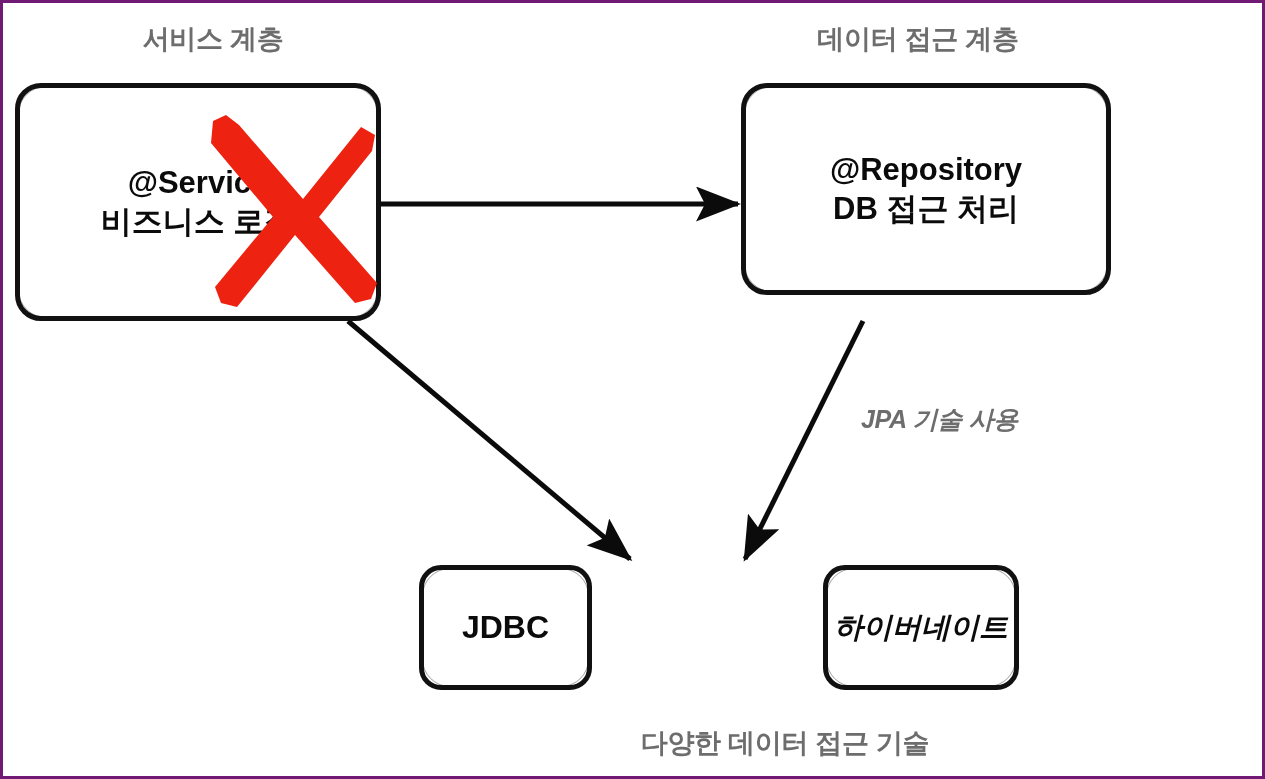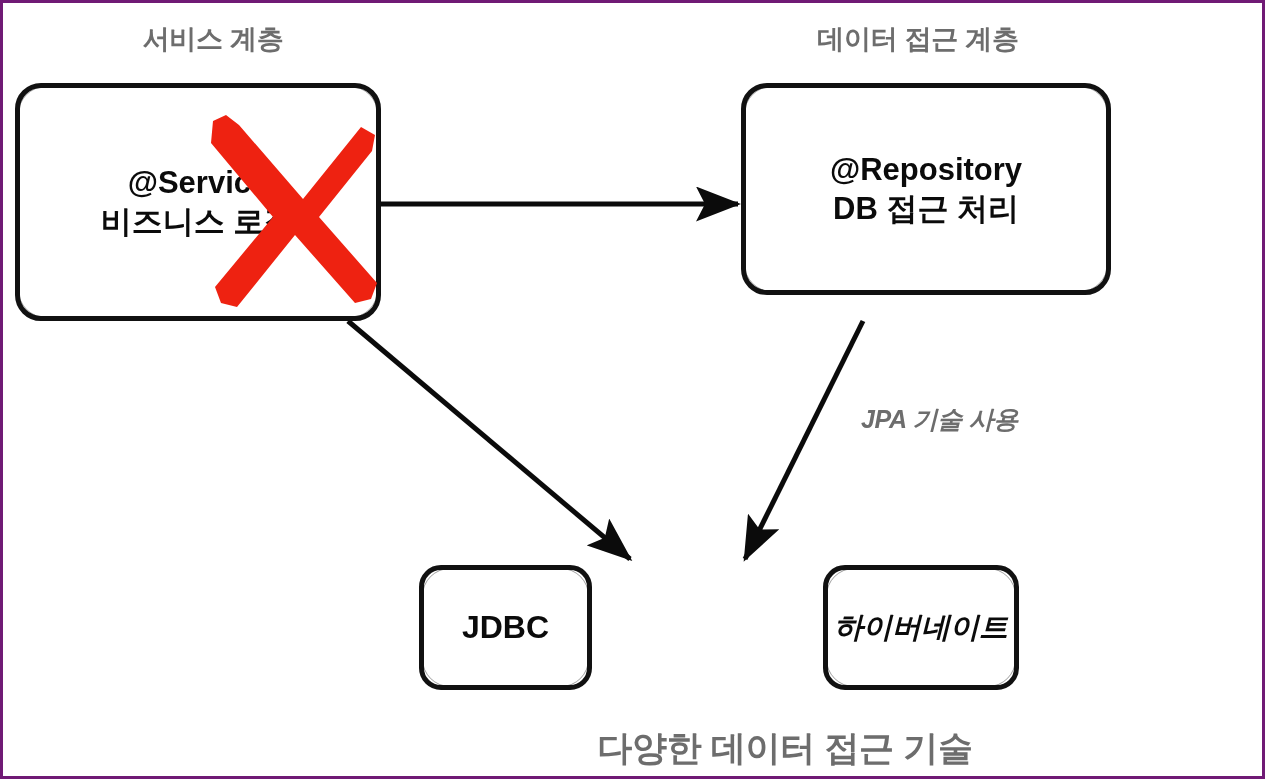--- a/index.html
+++ b/index.html
@@ -36,21 +36,21 @@
     font-weight: bold;
     font-size: 27px;
     letter-spacing: -0.3px;
     white-space: nowrap;
     text-align: center;
   }
   #caption-service   { left: 40px;  top: 18px;  width: 340px; }
   #caption-dao       { left: 745px; top: 18px;  width: 340px; }
   #caption-tx        { left: 30px;  top: 400px; width: 380px; font-size: 25px; text-align: left; padding-left: 38px; box-sizing: border-box;}
   #caption-jpa-use   { left: 830px; top: 400px; width: 300px; font-size: 25px; text-align: left; padding-left: 28px; box-sizing: border-box; font-style: italic;}
-  #caption-bottom    { left: 432px; top: 722px; width: 700px; font-size: 35px; }
+  #caption-bottom    { left: 432px; top: 722px; width: 700px; font-size: 27px; }
 
   
   .sketch-box {
     position: absolute;
     background: #ffffff;
     border: 5px solid #111111;
     border-radius: 26px;
     box-sizing: border-box;
     display: flex;
     flex-direction: column;

